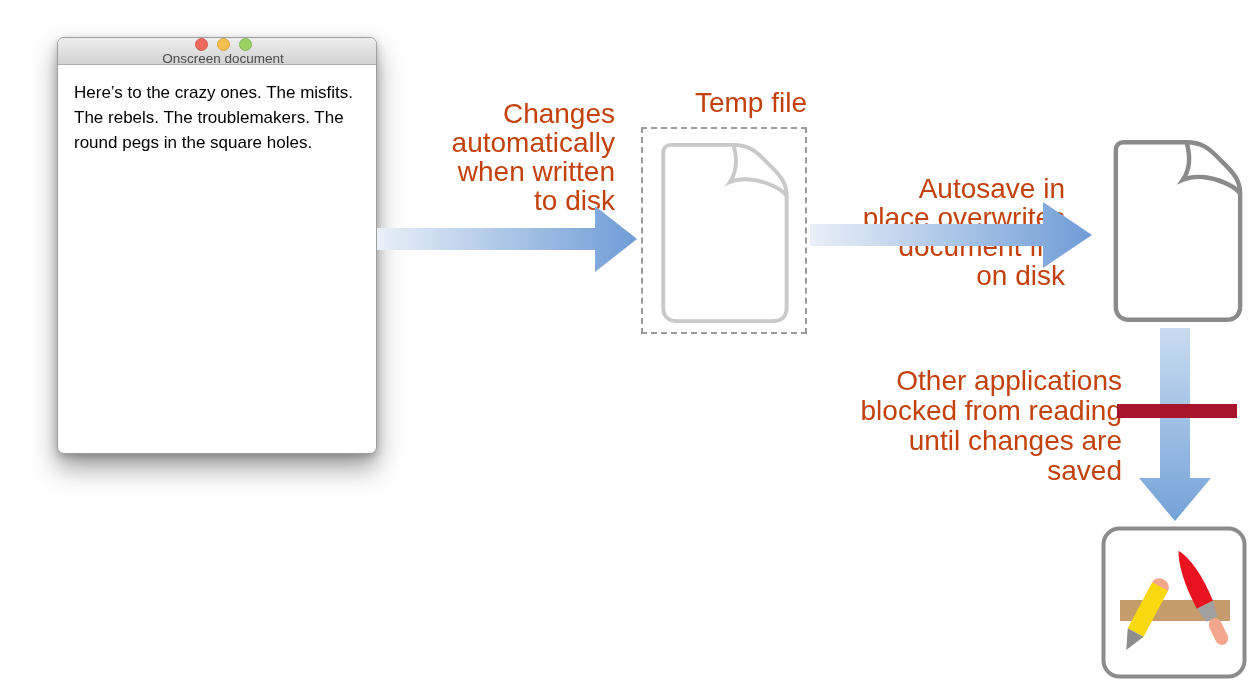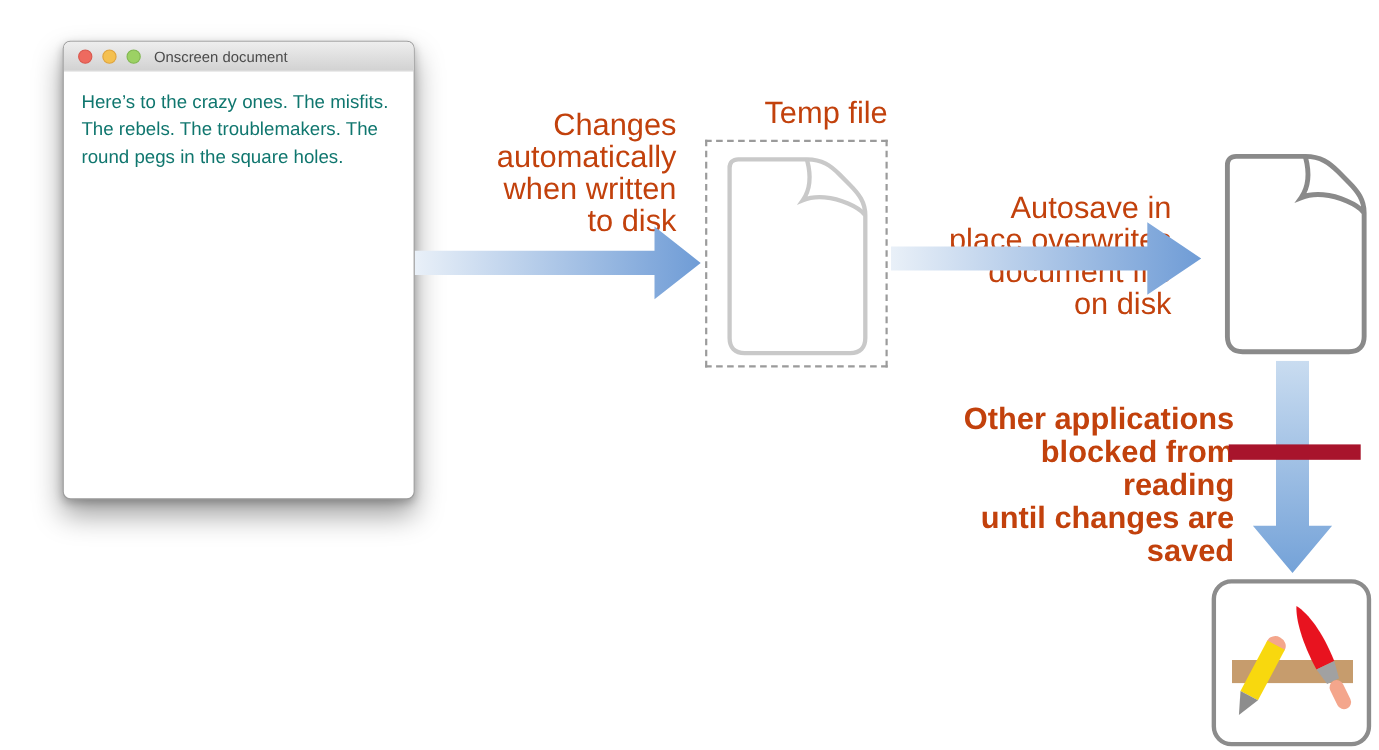--- a/index.html
+++ b/index.html
@@ -10,41 +10,41 @@
   
   .window{
     position:absolute;left:57px;top:37px;width:318px;height:415px;
     background:#fff;border:1px solid #9e9e9e;border-radius:7px;
     box-shadow:0 14px 26px rgba(0,0,0,.38),0 3px 8px rgba(0,0,0,.22);
   }
   .titlebar{
     height:26px;border-radius:6px 6px 0 0;
     background:linear-gradient(#eeeeee,#d2d2d2);
     border-bottom:1px solid #aeaeae;
-    display:flex;align-items:center;
+    display:flex;align-items:center;flex-direction:column;
   }
   .lights{display:flex;gap:9px;margin-left:13px;}
   .light{width:13px;height:13px;border-radius:50%;box-sizing:border-box;}
   .light.red{background:var(--light_red);border:1px solid #d9574d;}
   .light.yellow{background:var(--light_yellow);border:1px solid #dfa33c;}
   .light.green{background:var(--light_green);border:1px solid #81b750;}
   .titlebar .title{
     margin-left:12px;font-size:13.5px;font-weight:500;color:var(--title_text);
   }
-  .doc-text{padding:15px 16px 0 16px;font-size:17px;line-height:25px;color:#0f766e;}
+  .doc-text{padding:15px 16px 0 16px;font-size:17px;line-height:25px;color:#000000;}
   .doc-text p{margin:0 0 25px 0;}
   
   .label{
     position:absolute;text-align:right;white-space:pre-line;
     font-size:28px;line-height:29px;color:#c2410c;
   }
   .label1{left:395px;top:99px;width:220px;}
   .temp-label{left:641px;top:88px;width:166px;}
   .label2{left:845px;top:128px;width:220px;margin-top:46px;}
-  .blocked-label{left:860px;top:366px;width:262px;line-height:30px;font-weight:bold;}
+  .blocked-label{left:860px;top:366px;width:262px;line-height:30px;}
   
   .abs{position:absolute;}
   .gh0{stop-color:var(--arrow_grad_start);}
   .gh1{stop-color:var(--arrow_grad_end);}
   .gv0{stop-color:var(--varrow_start);}
   .gv1{stop-color:var(--varrow_end);}
   .temp-box{
     position:absolute;left:641px;top:127px;width:166px;height:207px;
     border:2px dashed var(--dashed_border);box-sizing:border-box;
   }

